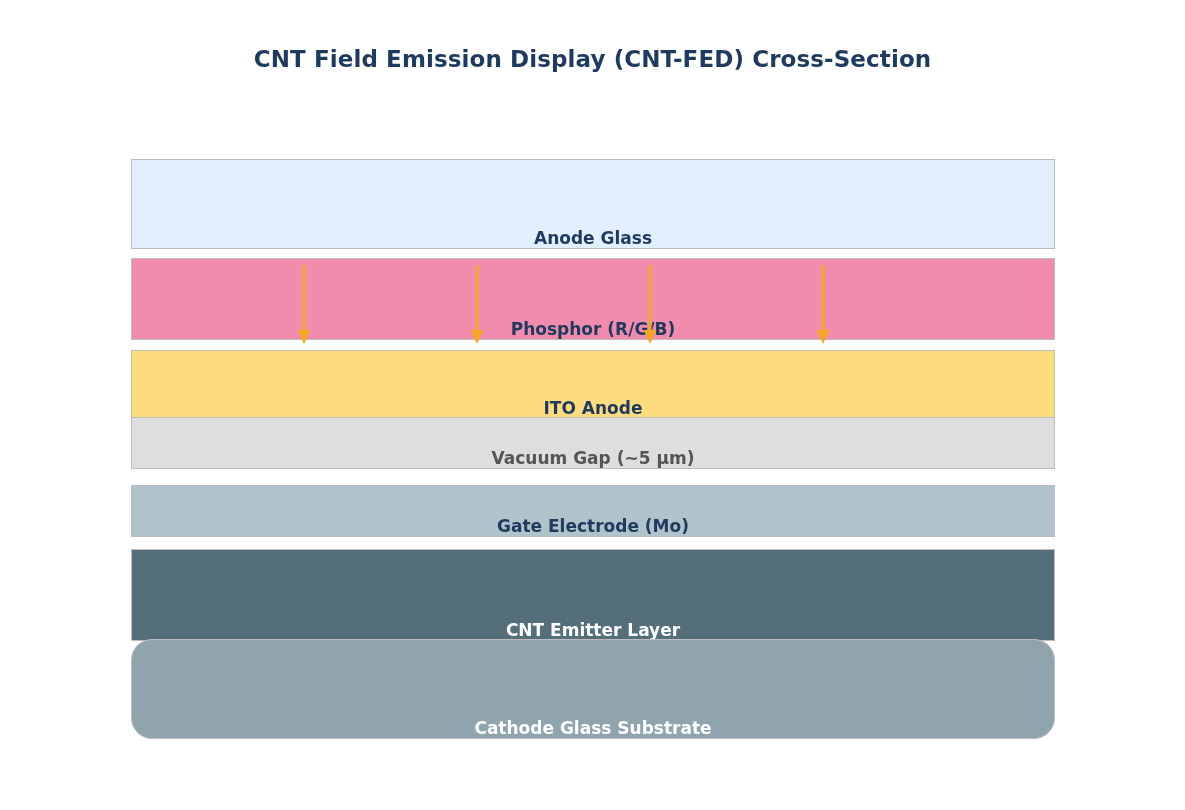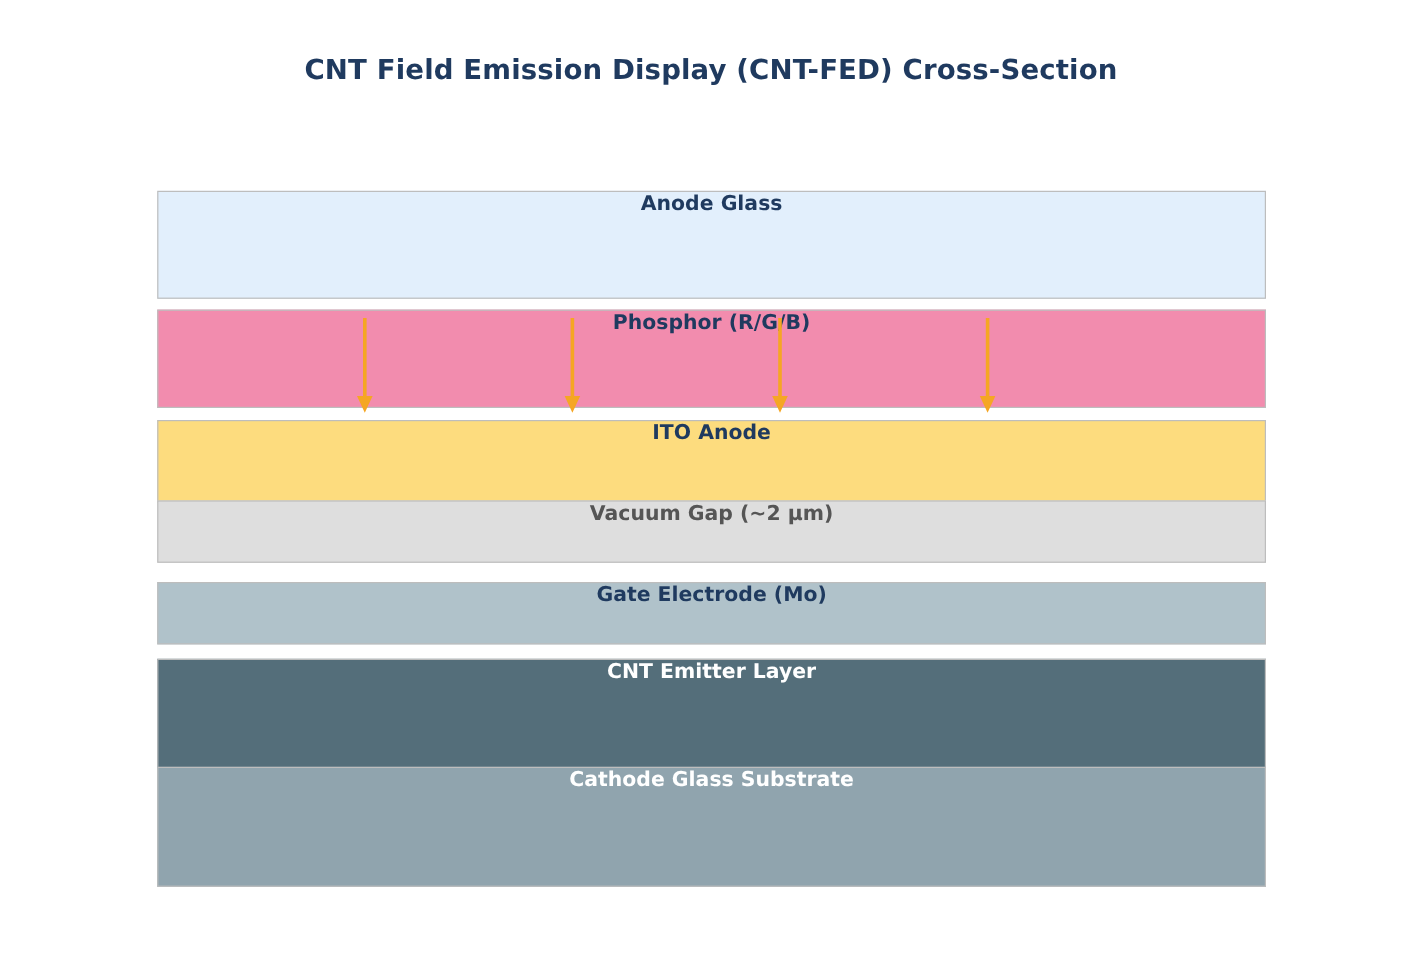--- a/index.html
+++ b/index.html
@@ -36,21 +36,21 @@
     left: 0;
     top: 0;
     width: 1185px;
     height: 810px;
   }
   .layer-band {
     position: absolute;
     box-sizing: border-box;
     border: 1px solid #bdbdbd;
     display: flex;
-    align-items: flex-start;
+    align-items: flex-end;
     justify-content: center;
   }
   .layer-label {
     font-size: 17px;
     font-weight: bold;
     white-space: nowrap;
     pointer-events: none;
   }
   .emission-arrows {
     position: absolute;
@@ -72,29 +72,29 @@
       <div class="layer-band" style="left: 131px; top: 159px; width: 924px; height: 90px; background: rgb(226, 239, 252); border-color: rgb(189, 189, 189);">
         <span class="layer-label" style="color: rgb(31, 58, 95);">Anode Glass</span>
       </div>
       <div class="layer-band" style="left: 131px; top: 258px; width: 924px; height: 82px; background: rgb(242, 140, 174); border-color: rgb(189, 189, 189);">
         <span class="layer-label" style="color: rgb(31, 58, 95);">Phosphor (R/G/B)</span>
       </div>
       <div class="layer-band" style="left: 131px; top: 350px; width: 924px; height: 69px; background: rgb(253, 220, 126); border-color: rgb(189, 189, 189);">
         <span class="layer-label" style="color: rgb(31, 58, 95);">ITO Anode</span>
       </div>
       <div class="layer-band" style="left: 131px; top: 417px; width: 924px; height: 52px; background: rgb(222, 222, 222); border-color: rgb(189, 189, 189);">
-        <span class="layer-label" style="color: rgb(85, 85, 85);">Vacuum Gap (~2 μm)</span>
+        <span class="layer-label" style="color: rgb(85, 85, 85);">Vacuum Gap (~5 μm)</span>
       </div>
       <div class="layer-band" style="left: 131px; top: 485px; width: 924px; height: 52px; background: rgb(176, 194, 202); border-color: rgb(189, 189, 189);">
         <span class="layer-label" style="color: rgb(31, 58, 95);">Gate Electrode (Mo)</span>
       </div>
       <div class="layer-band" style="left: 131px; top: 549px; width: 924px; height: 92px; background: rgb(84, 110, 122); border-color: rgb(189, 189, 189);">
         <span class="layer-label" style="color: rgb(255, 255, 255);">CNT Emitter Layer</span>
       </div>
-      <div class="layer-band" style="left: 131px; top: 639px; width: 924px; height: 100px; background: rgb(144, 164, 174); border-color: rgb(189, 189, 189);">
+      <div class="layer-band" style="left: 131px; top: 639px; width: 924px; height: 100px; background: rgb(144, 164, 174); border-color: rgb(189, 189, 189); border-radius: 21px;">
         <span class="layer-label" style="color: rgb(255, 255, 255);">Cathode Glass Substrate</span>
       </div>
     </div>
 
   <svg class="emission-arrows" width="1185" height="810" viewBox="0 0 1185 810">
       <g>
         <rect x="302.5" y="265" width="3" height="65" fill="#f5a623"></rect>
         <polygon points="297.5,330 310.5,330 304,344" fill="#f5a623"></polygon>
       </g>
       <g>

